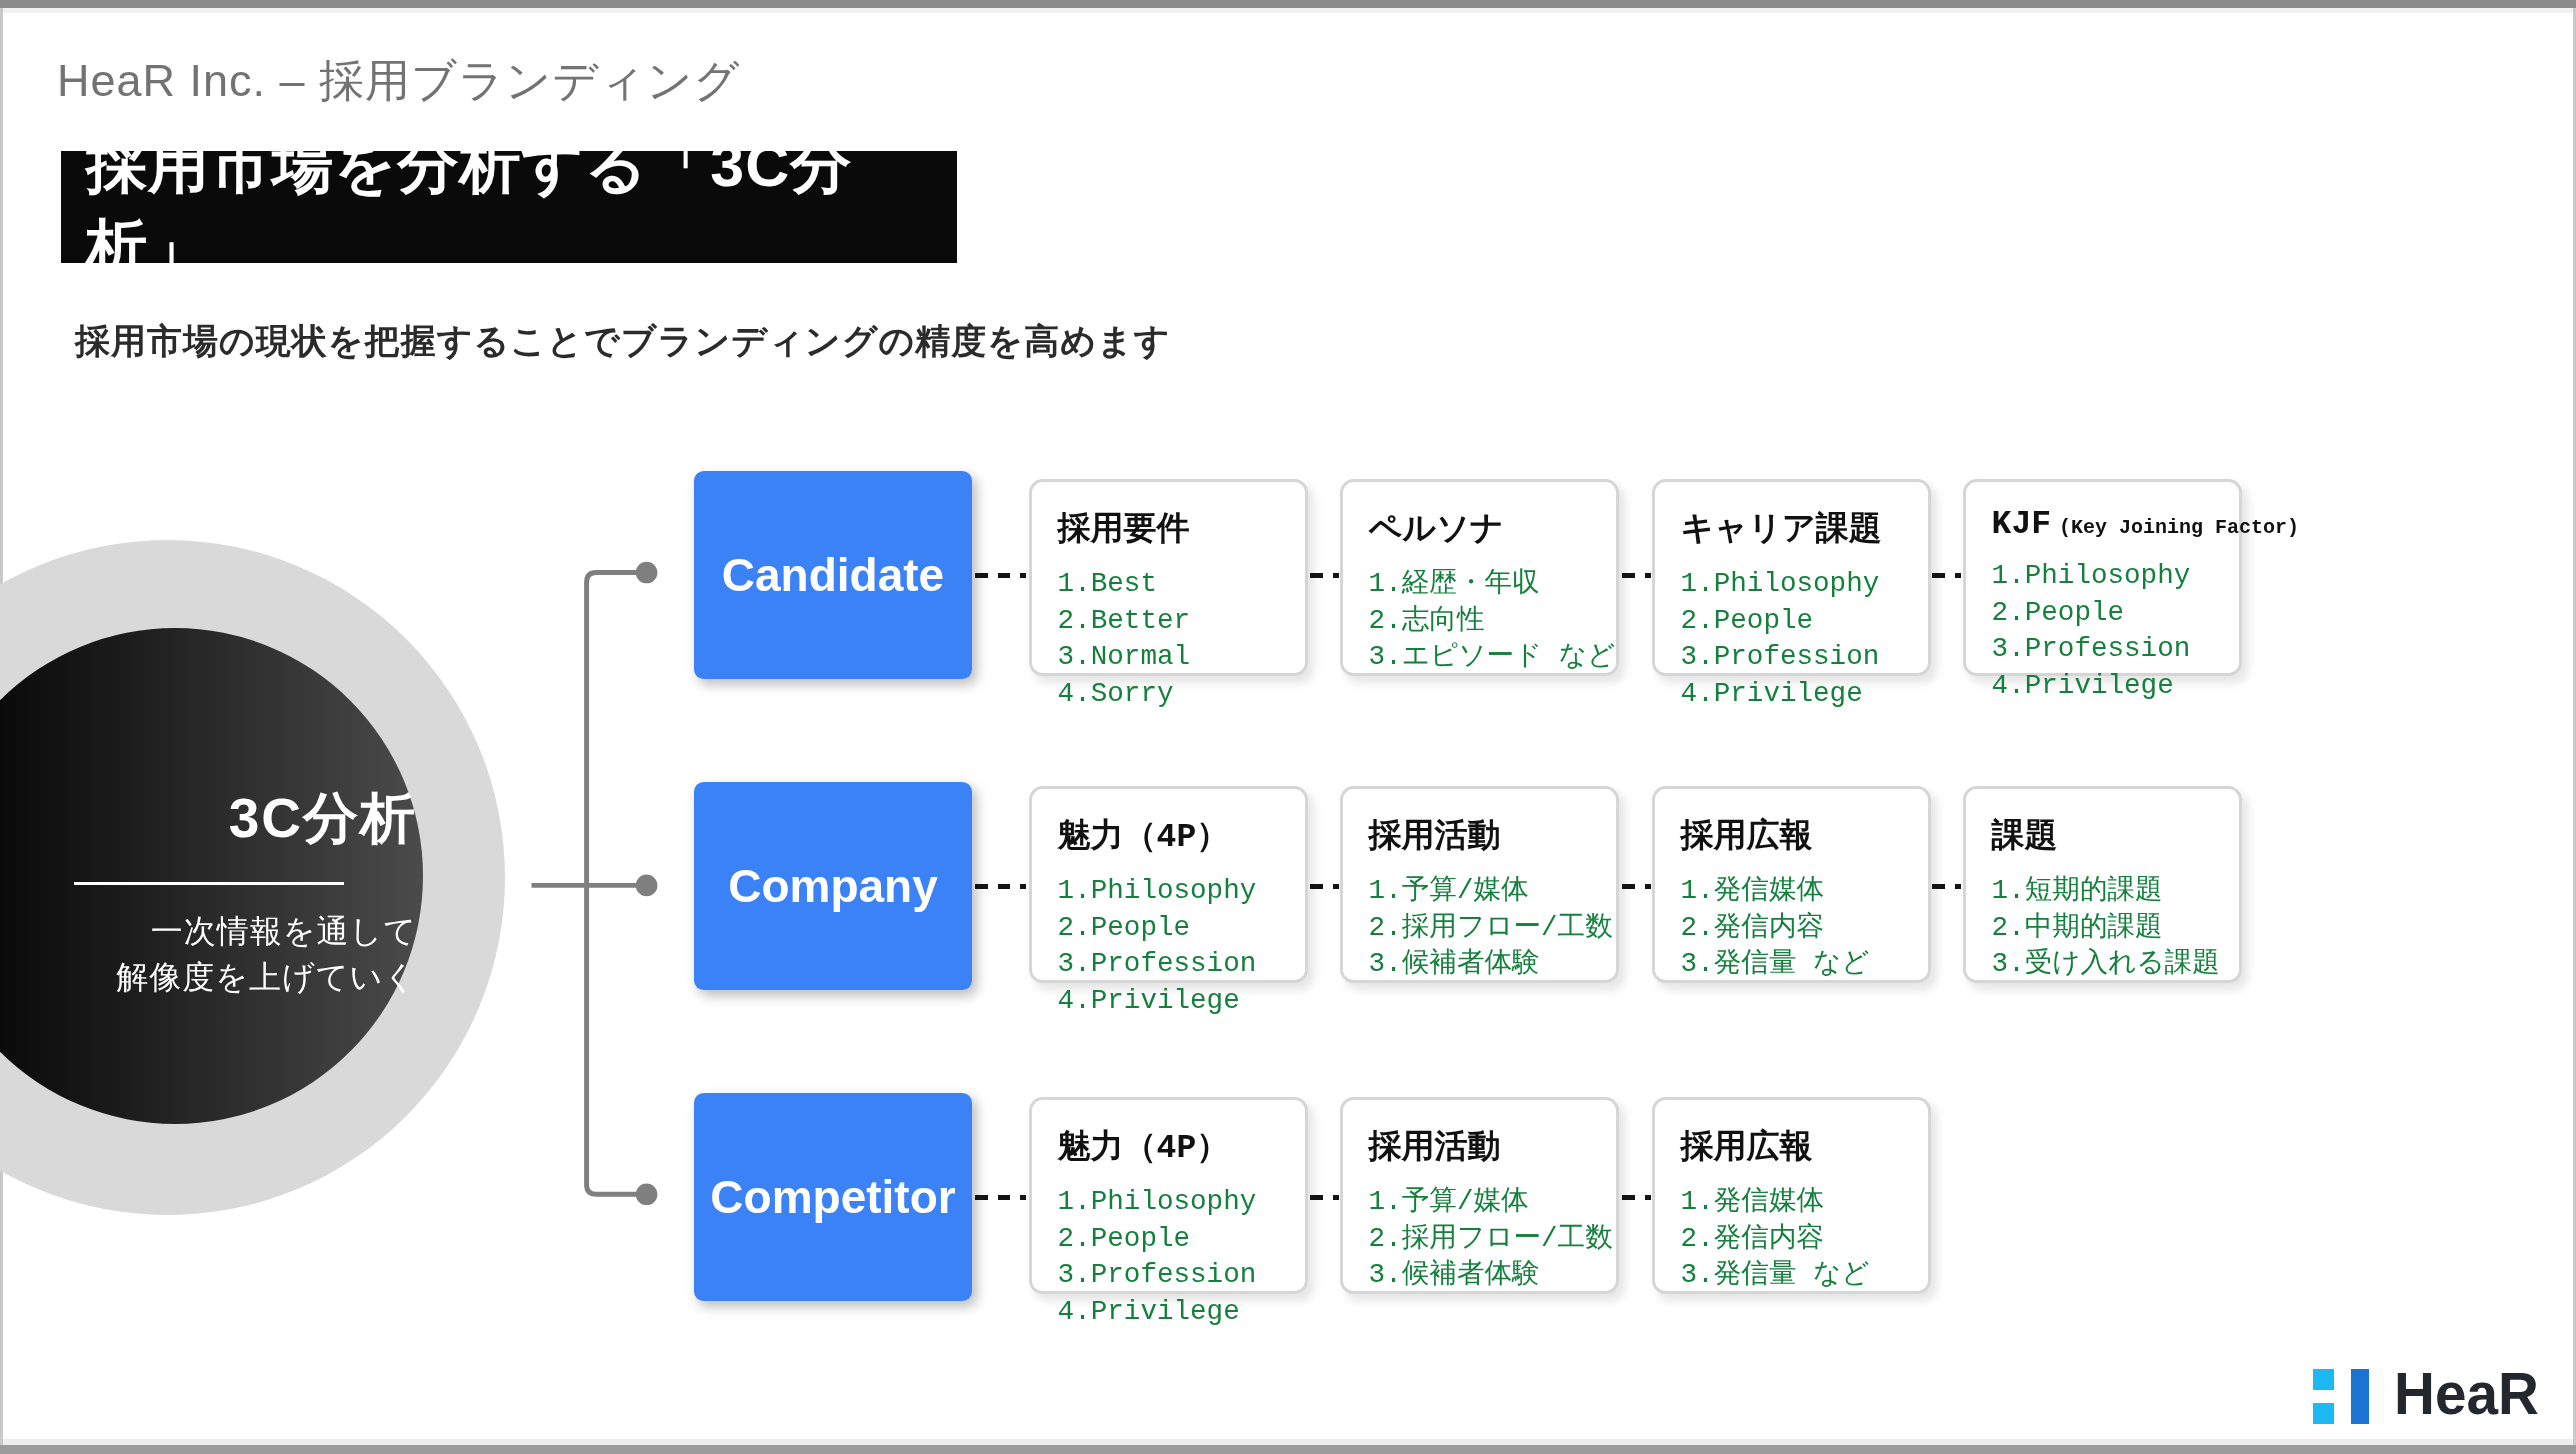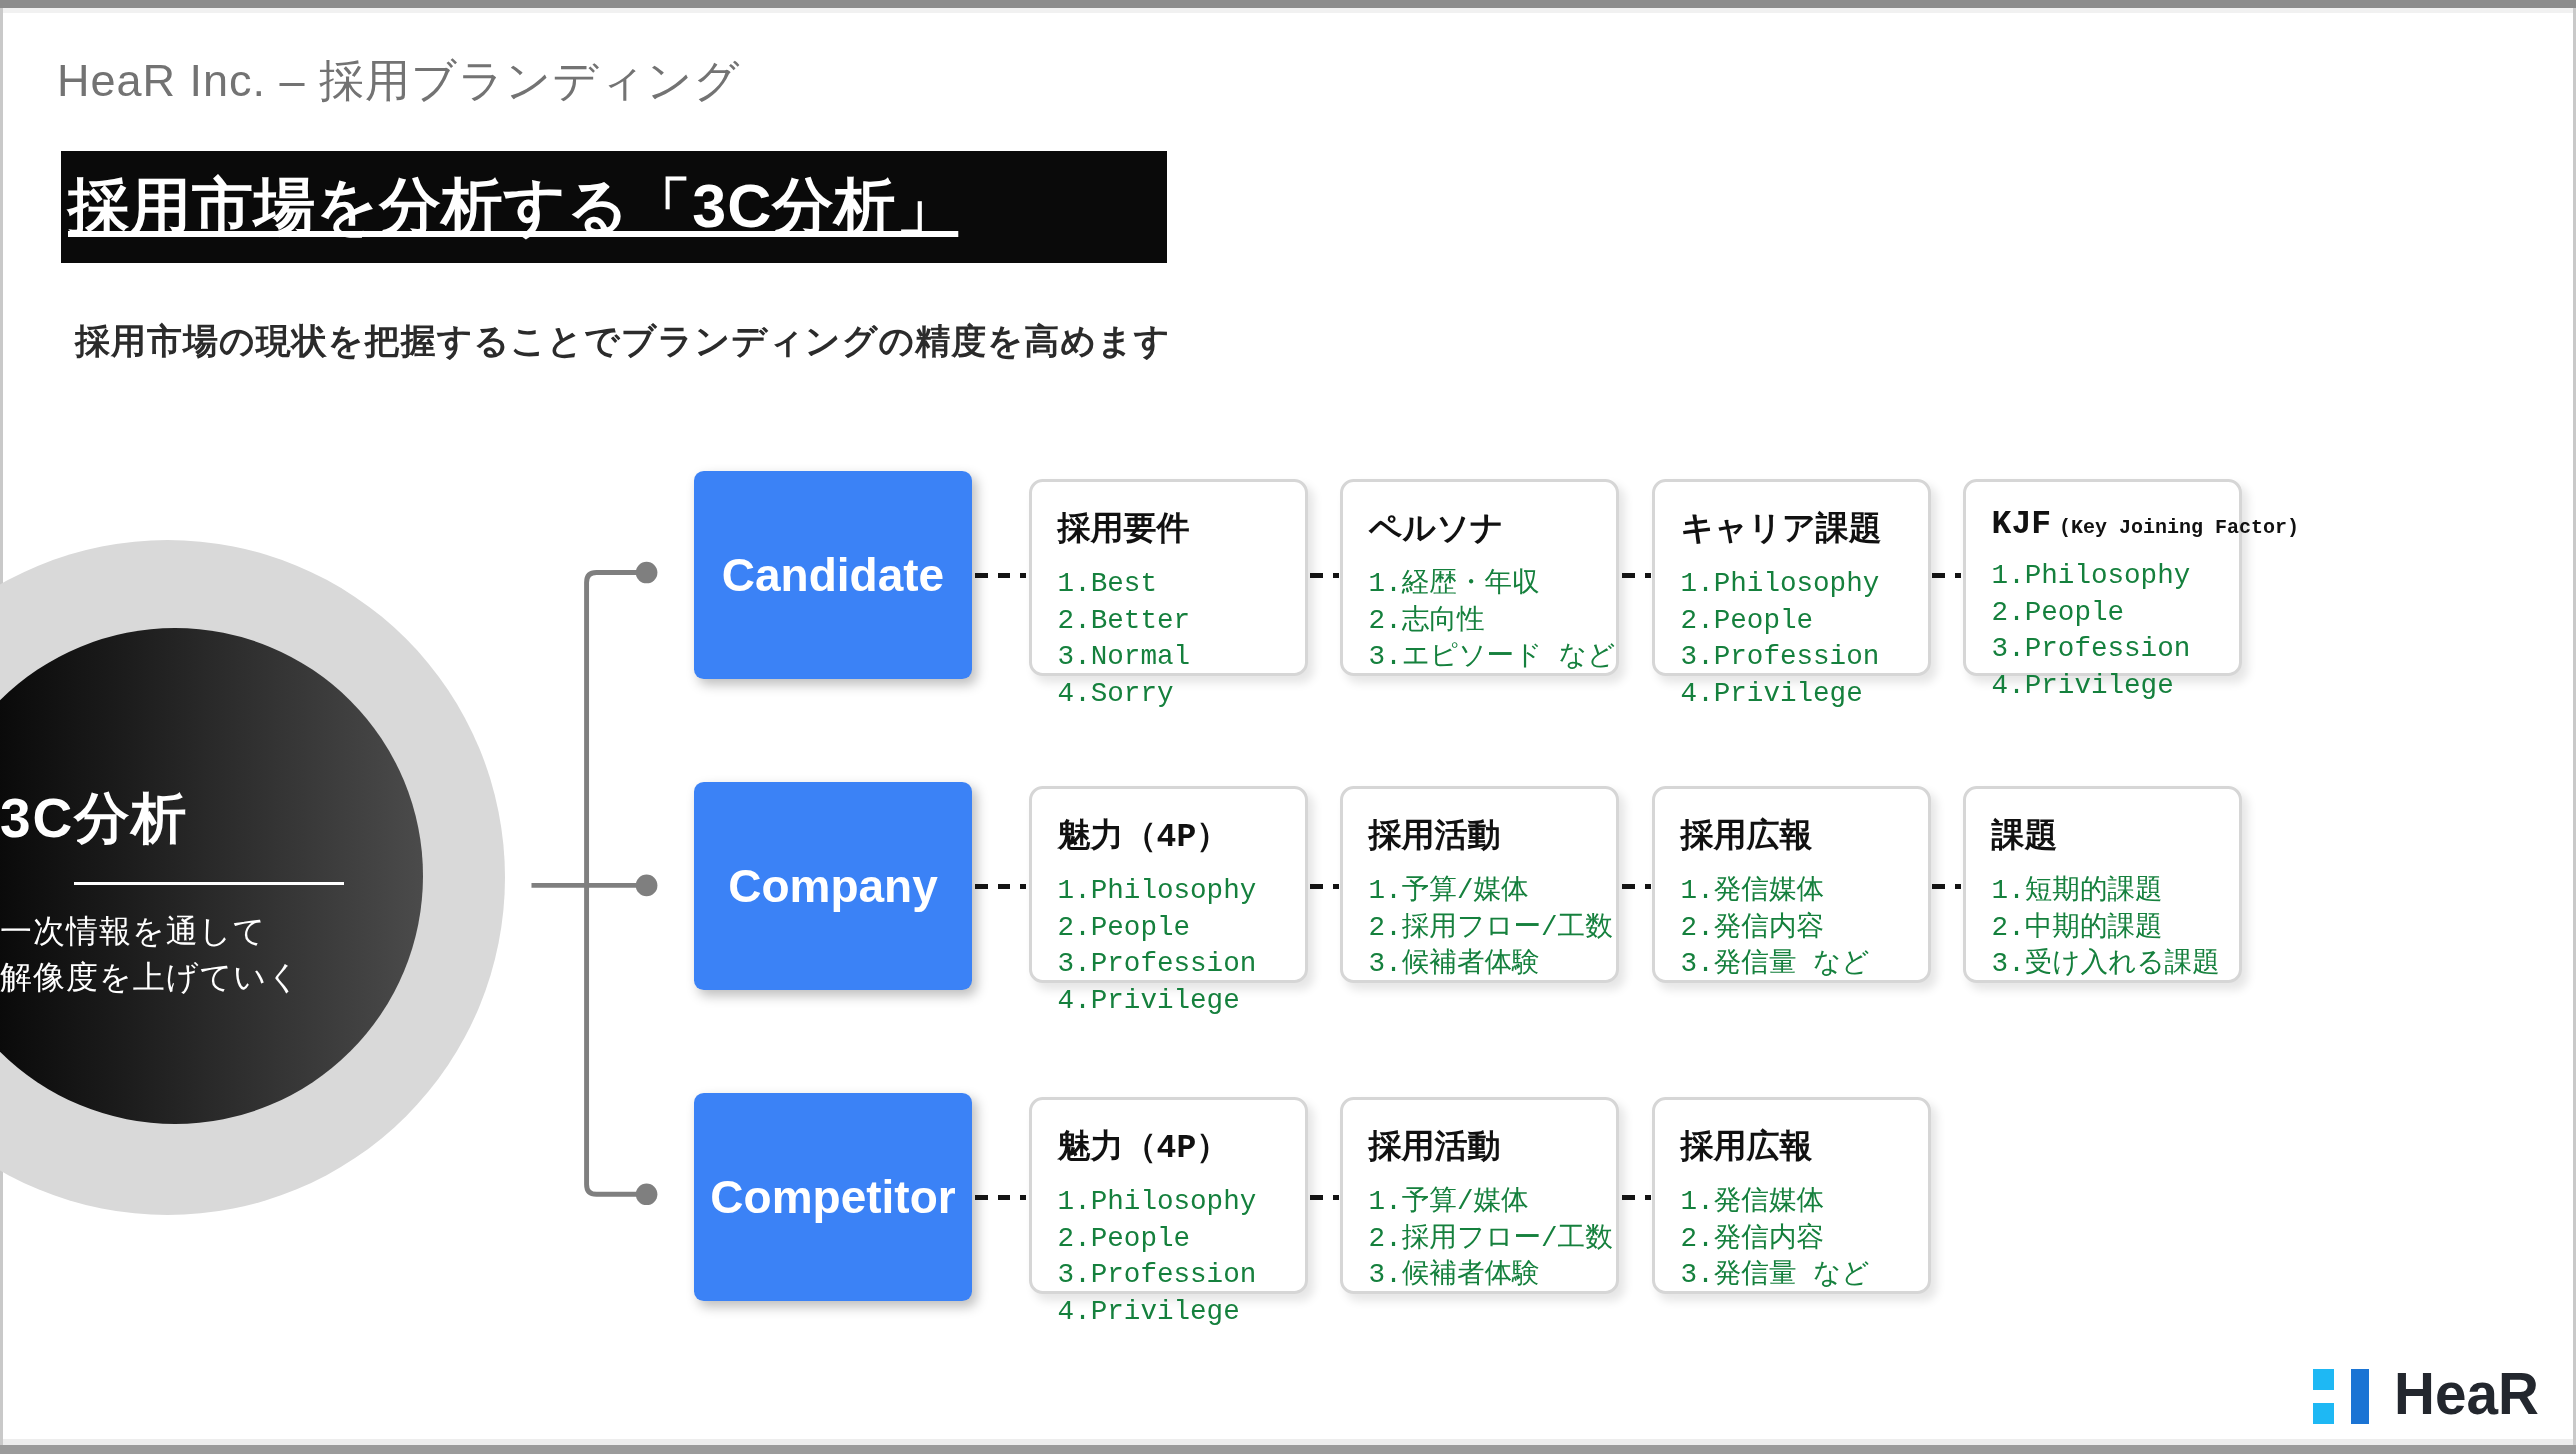--- a/index.html
+++ b/index.html
@@ -15,41 +15,41 @@
   .edge-bottom-light{bottom:8.9px;left:0;right:0;height:5.9px;background:#ededed;}
   .edge-bottom-dark{bottom:0;left:0;right:0;height:8.9px;background:#9b9b9b;}
   .edge-left{top:7.9px;bottom:8.9px;left:0;width:3px;background:#c9c9c9;}
   .edge-right{top:7.9px;bottom:8.9px;right:0;width:3px;background:#c9c9c9;}
 
   .header-line{
     position:absolute;left:57px;top:51px;
     font-size:45px;color:#737373;letter-spacing:1px;
   }
   .title-banner{
-    position:absolute;left:61px;top:151px;width:1106px;height:112px;
+    position:absolute;left:61px;top:151px;width:896px;height:112px;
     background:#0a0a0a;color:#ffffff;display:flex;align-items:center;
-    padding-left:7px;box-sizing:border-box;
-    font-size:61px;font-weight:bold;letter-spacing:1px;text-decoration:underline;
+    padding-left:25px;box-sizing:border-box;
+    font-size:61px;font-weight:bold;letter-spacing:1px;
   }
   .subtitle{
     position:absolute;left:75px;top:318px;
     font-size:35px;font-weight:bold;color:#2b2b2b;letter-spacing:1px;
   }
 
   
   .circle-outer{
     position:absolute;left:-170px;top:540px;width:675px;height:675px;
     border-radius:50%;background:#d9d9d9;
   }
   .circle-inner{
     position:absolute;left:-73px;top:628px;width:496px;height:496px;
     border-radius:50%;background:linear-gradient(90deg,#000000 0%,#1c1c1c 40%,#4b4b4b 100%);
   }
   .circle-content{
-    position:absolute;left:0;top:782px;width:417px;text-align:left;color:#ffffff;
+    position:absolute;left:0;top:782px;width:417px;text-align:right;color:#ffffff;
   }
   .circle-title{font-size:55px;font-weight:bold;letter-spacing:2px;}
   .circle-divider{width:270px;height:3.9px;background:#ffffff;margin:25.6px auto 23.6px auto;}
   .circle-caption{font-size:32px;line-height:1.42;letter-spacing:1px;}
 
   
   .bracket-svg{position:absolute;left:0;top:0;pointer-events:none;}
 
   
   .dark-box{

